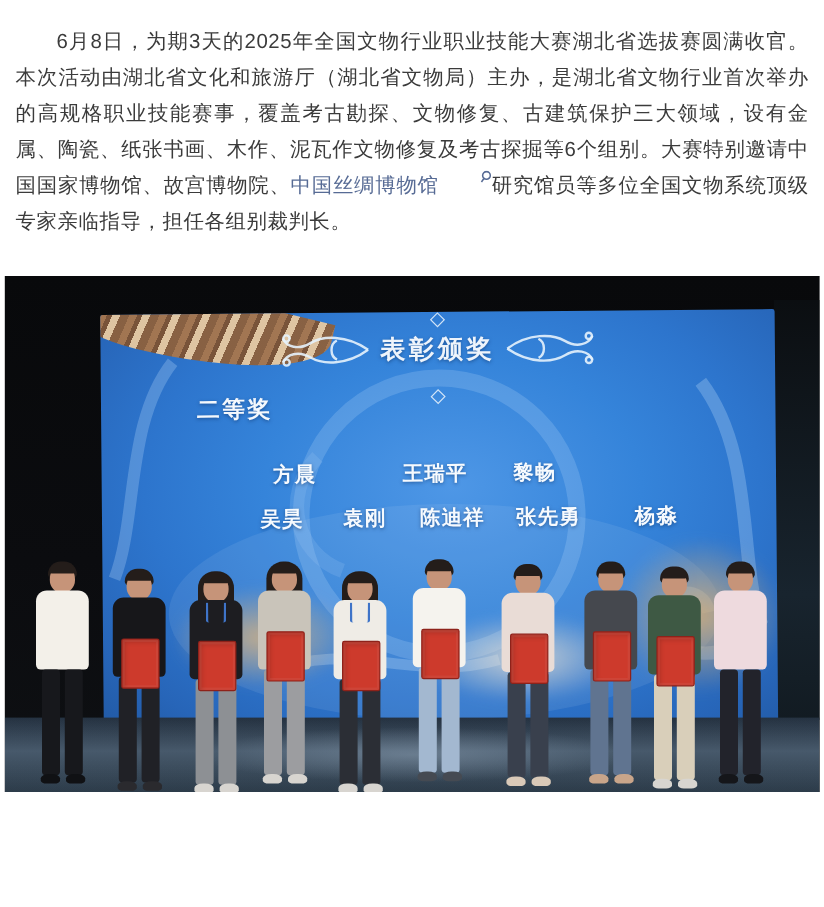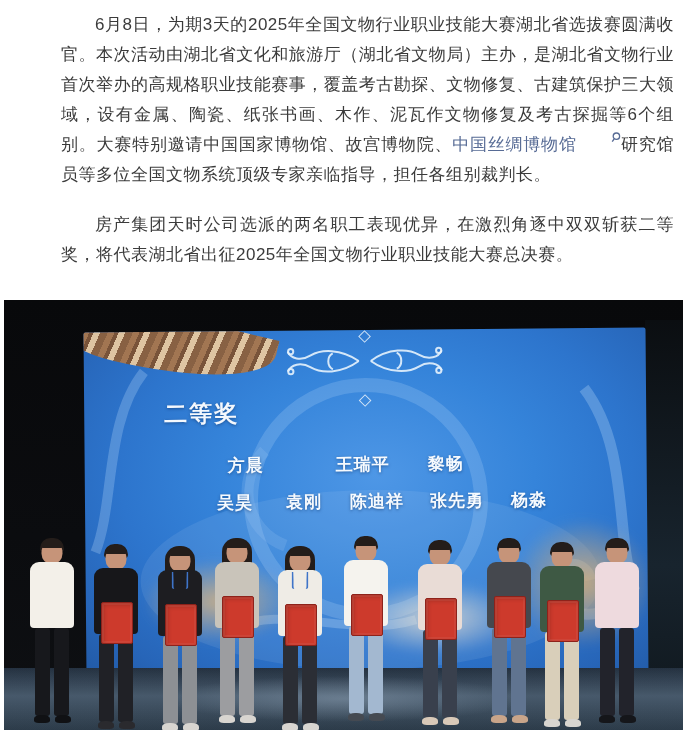--- a/index.html
+++ b/index.html
@@ -2,21 +2,21 @@
 <html><head>
 <meta charset="utf-8">
 <style>
   html,body{margin:0;padding:0;background:#ffffff;}
   body{
     width:687px;
     font-family:"Liberation Sans","DejaVu Sans",sans-serif;
     color:#3b3b3b;
   }
   
-  .article{padding:10px 13px 0 13px;margin-left:48px;}
+  .article{padding:20px 13px 0 13px;}
   .para{
     margin:0 0 20px 0;
     font-size:17px;
     line-height:30px;
     text-indent:2em;
     text-align:justify;
     letter-spacing:0.5px;
   }
   .museum-link{color:#576b95;text-decoration:none;cursor:pointer;}
   .sup-search{
@@ -76,21 +76,21 @@
   .banner svg{display:block;}
   .banner-arrow{
     position:absolute;left:50%;width:7px;height:7px;
     border:1px solid rgba(235,243,252,.85);
     transform:translateX(-50%) rotate(45deg);
   }
   .banner-arrow.up{top:2px;}
   .banner-arrow.down{top:66px;}
   .award-label{
     position:absolute;left:80px;top:67px;
-    color:#f4f8fd;font-size:23px;font-weight:bold;letter-spacing:2px;
+    color:#f4f8fd;font-size:19px;font-weight:bold;letter-spacing:2px;
     text-shadow:0 1px 3px rgba(10,40,90,.5);
   }
   .name{
     position:absolute;transform:translateX(-50%);
     color:#f6fafe;font-size:17px;font-weight:bold;letter-spacing:1px;
     text-shadow:0 1px 3px rgba(10,40,90,.5);
     white-space:nowrap;
   }
   .row1 .name{top:123px;}
   .row2 .name{top:160px;margin-left:40px;}
@@ -155,21 +155,20 @@
   .person .shoe{width:16px;height:8px;background:var(--shoe,#d8d5d0);border-radius:45% 45% 30% 30%;}
 </style>
 </head>
 <body>
 
 <div class="article">
   <p class="para"><span>6月8日，为期3天的2025年全国文物行业职业技能大赛湖北省选拔赛圆满收官。本次活动由湖北省文化和旅游厅（湖北省文物局）主办，是湖北省文物行业首次举办的高规格职业技能赛事，覆盖考古勘探、文物修复、古建筑保护三大领域，设有金属、陶瓷、纸张书画、木作、泥瓦作文物修复及考古探掘等6个组别。大赛特别邀请中国国家博物馆、故宫博物院、</span><a class="museum-link">中国丝绸博物馆</a><span class="sup-search"><svg width="10" height="11" viewBox="0 0 10 11">
           <circle cx="5.4" cy="4.2" r="3.2" fill="none" stroke="#576b95" stroke-width="1.3"></circle>
           <line x1="3.1" y1="7" x2="1.2" y2="9.6" stroke="#576b95" stroke-width="1.3"></line>
         </svg></span><span>研究馆员等多位全国文物系统顶级专家亲临指导，担任各组别裁判长。</span></p>
-  <p class="para">房产集团天时公司选派的两名职工表现优异，在激烈角逐中双双斩获二等奖，将代表湖北省出征2025年全国文物行业职业技能大赛总决赛。</p>
 </div>
 
 <figure class="photo-figure">
   <div class="stage">
     <div class="stage-right-wall"></div>
 
     <div class="screen">
 
       <svg class="screen-decor" width="562" height="346" viewBox="0 0 562 346">
         <ellipse cx="285" cy="250" rx="230" ry="90" fill="rgba(255,255,255,0.08)"></ellipse>
@@ -188,20 +187,21 @@
       <div class="banner">
         <svg width="76" height="34" viewBox="0 0 76 34">
           <g fill="none" stroke="rgba(230,242,252,0.9)" stroke-width="2">
             <path d="M74 17 C56 4 36 5 26 11 C16 17 6 14 3 7"></path>
             <path d="M74 17 C56 30 36 29 26 23 C16 17 6 20 3 27"></path>
             <circle cx="6" cy="7" r="2.6"></circle>
             <circle cx="6" cy="27" r="2.6"></circle>
             <path d="M48 9 C42 12 42 22 48 25"></path>
           </g>
         </svg>
+        <span class="title">表彰颁奖</span>
         <svg width="76" height="34" viewBox="0 0 76 34" style="transform:scaleX(-1)">
           <g fill="none" stroke="rgba(230,242,252,0.9)" stroke-width="2">
             <path d="M74 17 C56 4 36 5 26 11 C16 17 6 14 3 7"></path>
             <path d="M74 17 C56 30 36 29 26 23 C16 17 6 20 3 27"></path>
             <circle cx="6" cy="7" r="2.6"></circle>
             <circle cx="6" cy="27" r="2.6"></circle>
             <path d="M48 9 C42 12 42 22 48 25"></path>
           </g>
         </svg>
       </div>
@@ -212,21 +212,21 @@
       <div class="row1">
         <span class="name" style="left:161px">方晨</span>
         <span class="name" style="left:278px">王瑞平</span>
         <span class="name" style="left:361px">黎畅</span>
       </div>
       <div class="row2">
         <span class="name" style="left:110px">吴昊</span>
         <span class="name" style="left:179px">袁刚</span>
         <span class="name" style="left:252px">陈迪祥</span>
         <span class="name" style="left:332px">张先勇</span>
-        <span class="name" style="left:404px">杨淼</span>
+        <span class="name" style="left:422px">杨淼</span>
       </div>
     </div>
 
     <div class="floor"></div>
     <div class="floor-light"></div>
 
     <div class="person" style="left:25px;top:238px;--shirt:#f3f0e9;--pants:#17181c;--shoe:#101114">
       <div class="hair"></div>
         <div class="head"></div>
       <div class="torso"></div>

